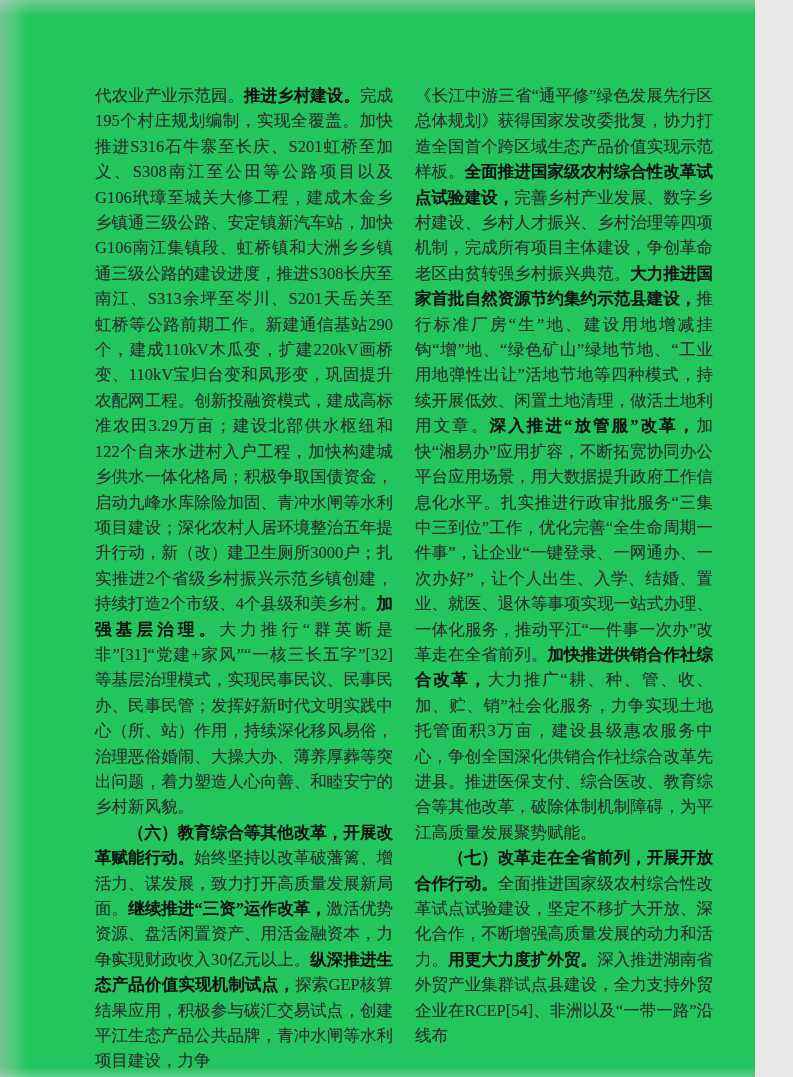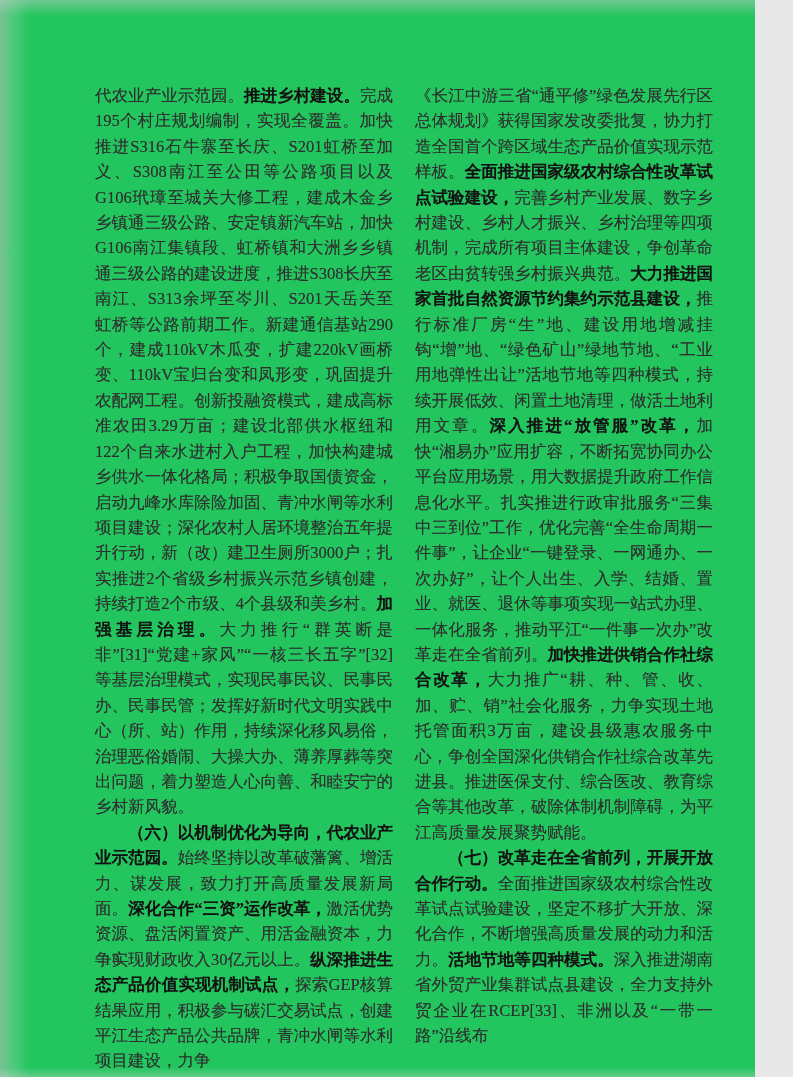--- a/index.html
+++ b/index.html
@@ -76,22 +76,22 @@
 <body>
 
 <div class="sheet">
   <div class="edge-left"></div>
   <div class="edge-top"></div>
   <div class="edge-bottom"></div>
 
   <div class="columns">
     <div class="col" id="col-left">
         <p class="para"><span>代农业产业示范园。</span><span class="b">推进乡村建设。</span><span>完成195个村庄规划编制，实现全覆盖。加快推进S316石牛寨至长庆、S201虹桥至加义、S308南江至公田等公路项目以及G106玳璋至城关大修工程，建成木金乡乡镇通三级公路、安定镇新汽车站，加快G106南江集镇段、虹桥镇和大洲乡乡镇通三级公路的建设进度，推进S308长庆至南江、S313余坪至岑川、S201天岳关至虹桥等公路前期工作。新建通信基站290个，建成110kV木瓜变，扩建220kV画桥变、110kV宝归台变和凤形变，巩固提升农配网工程。创新投融资模式，建成高标准农田3.29万亩；建设北部供水枢纽和122个自来水进村入户工程，加快构建城乡供水一体化格局；积极争取国债资金，启动九峰水库除险加固、青冲水闸等水利项目建设；深化农村人居环境整治五年提升行动，新（改）建卫生厕所3000户；扎实推进2个省级乡村振兴示范乡镇创建，持续打造2个市级、4个县级和美乡村。</span><span class="b">加强基层治理。</span><span>大力推行“群英断是非”[31]“党建+家风”“一核三长五字”[32]等基层治理模式，实现民事民议、民事民办、民事民管；发挥好新时代文明实践中心（所、站）作用，持续深化移风易俗，治理恶俗婚闹、大操大办、薄养厚葬等突出问题，着力塑造人心向善、和睦安宁的乡村新风貌。</span></p>
-        <p class="para indent"><span class="b">（六）以机制优化为导向，代农业产业示范园。</span><span>始终坚持以改革破藩篱、增活力、谋发展，致力打开高质量发展新局面。</span><span class="b">深化合作“三资”运作改革，</span><span>激活优势资源、盘活闲置资产、用活金融资本，力争实现财政收入30亿元以上。</span><span class="b">纵深推进生态产品价值实现机制试点，</span><span>探索GEP核算结果应用，积极参与碳汇交易试点，创建平江生态产品公共品牌，青冲水闸等水利项目建设，力争</span></p>
+        <p class="para indent"><span class="b">（六）教育综合等其他改革，开展改革赋能行动。</span><span>始终坚持以改革破藩篱、增活力、谋发展，致力打开高质量发展新局面。</span><span class="b">继续推进“三资”运作改革，</span><span>激活优势资源、盘活闲置资产、用活金融资本，力争实现财政收入30亿元以上。</span><span class="b">纵深推进生态产品价值实现机制试点，</span><span>探索GEP核算结果应用，积极参与碳汇交易试点，创建平江生态产品公共品牌，青冲水闸等水利项目建设，力争</span></p>
       </div>
     <div class="col" id="col-right">
         <p class="para"><span>《长江中游三省“通平修”绿色发展先行区总体规划》获得国家发改委批复，协力打造全国首个跨区域生态产品价值实现示范样板。</span><span class="b">全面推进国家级农村综合性改革试点试验建设，</span><span>完善乡村产业发展、数字乡村建设、乡村人才振兴、乡村治理等四项机制，完成所有项目主体建设，争创革命老区由贫转强乡村振兴典范。</span><span class="b">大力推进国家首批自然资源节约集约示范县建设，</span><span>推行标准厂房“生”地、建设用地增减挂钩“增”地、“绿色矿山”绿地节地、“工业用地弹性出让”活地节地等四种模式，持续开展低效、闲置土地清理，做活土地利用文章。</span><span class="b">深入推进“放管服”改革，</span><span>加快“湘易办”应用扩容，不断拓宽协同办公平台应用场景，用大数据提升政府工作信息化水平。扎实推进行政审批服务“三集中三到位”工作，优化完善“全生命周期一件事”，让企业“一键登录、一网通办、一次办好”，让个人出生、入学、结婚、置业、就医、退休等事项实现一站式办理、一体化服务，推动平江“一件事一次办”改革走在全省前列。</span><span class="b">加快推进供销合作社综合改革，</span><span>大力推广“耕、种、管、收、加、贮、销”社会化服务，力争实现土地托管面积3万亩，建设县级惠农服务中心，争创全国深化供销合作社综合改革先进县。推进医保支付、综合医改、教育综合等其他改革，破除体制机制障碍，为平江高质量发展聚势赋能。</span></p>
-        <p class="para indent"><span class="b">（七）改革走在全省前列，开展开放合作行动。</span><span>全面推进国家级农村综合性改革试点试验建设，坚定不移扩大开放、深化合作，不断增强高质量发展的动力和活力。</span><span class="b">活地节地等四种模式。</span><span>深入推进湖南省外贸产业集群试点县建设，全力支持外贸企业在RCEP[33]、非洲以及“一带一路”沿线布</span></p>
+        <p class="para indent"><span class="b">（七）改革走在全省前列，开展开放合作行动。</span><span>全面推进国家级农村综合性改革试点试验建设，坚定不移扩大开放、深化合作，不断增强高质量发展的动力和活力。</span><span class="b">用更大力度扩外贸。</span><span>深入推进湖南省外贸产业集群试点县建设，全力支持外贸企业在RCEP[54]、非洲以及“一带一路”沿线布</span></p>
       </div>
   </div>
 
   <div class="pagenum">–10–</div>
 </div>
 
 </body></html>

